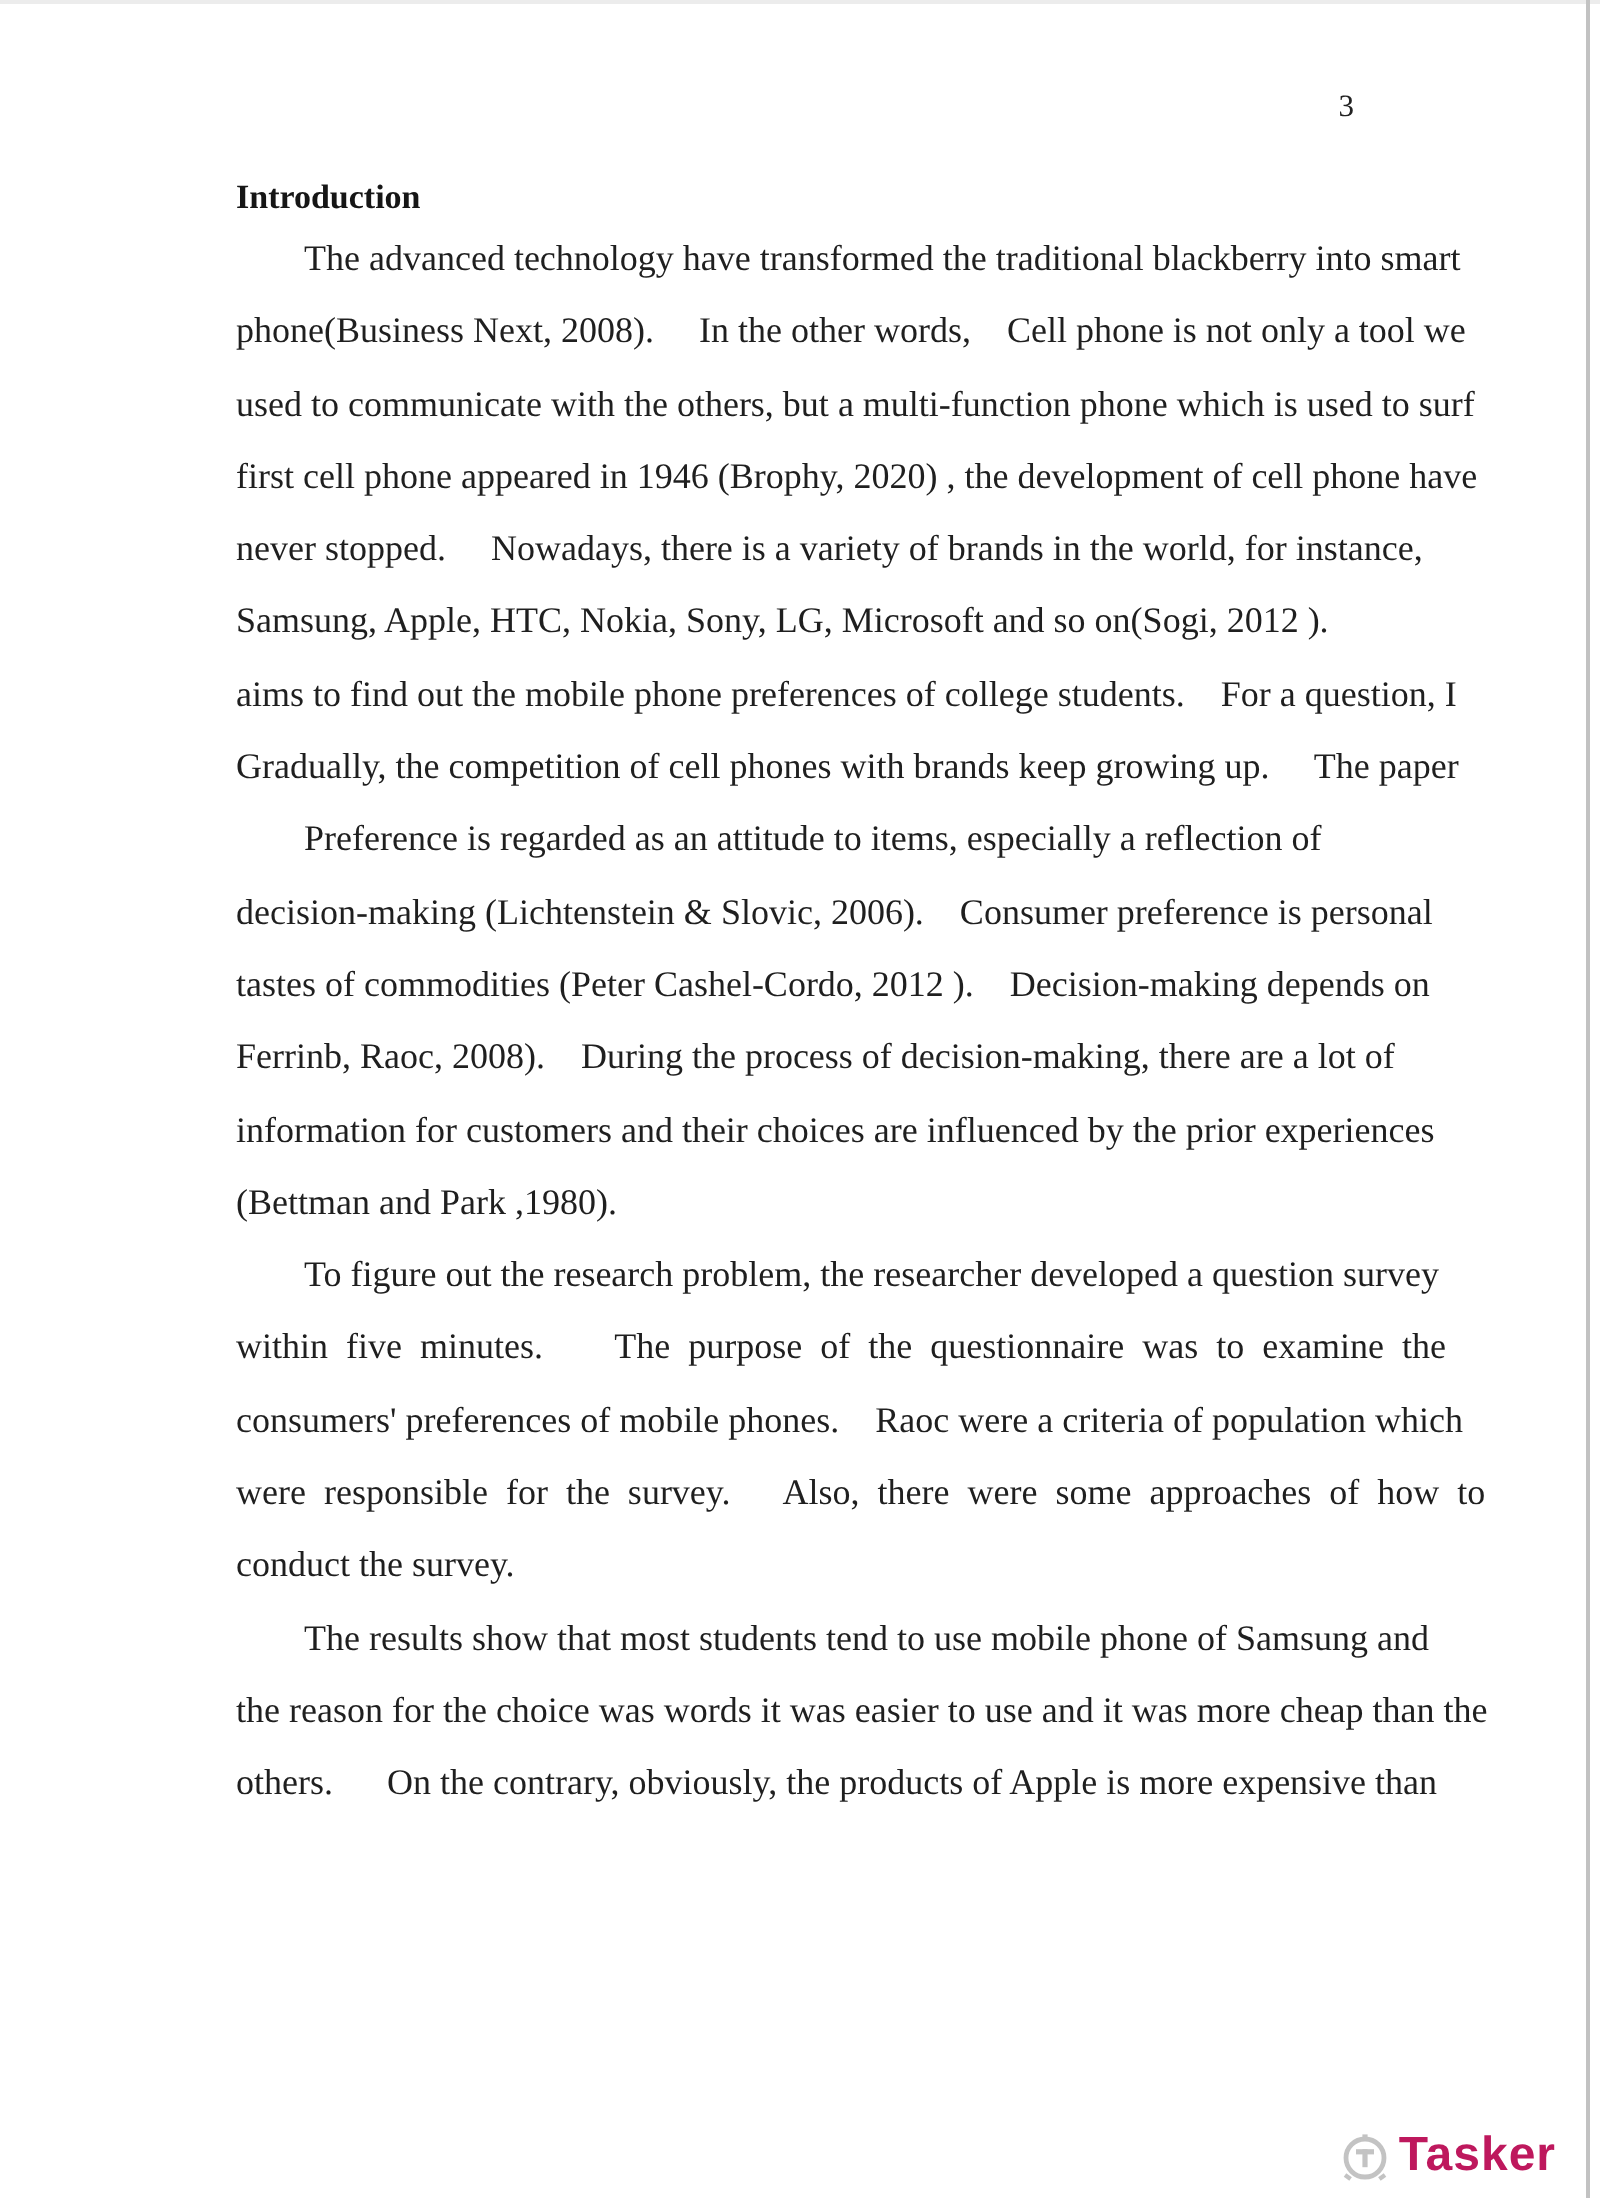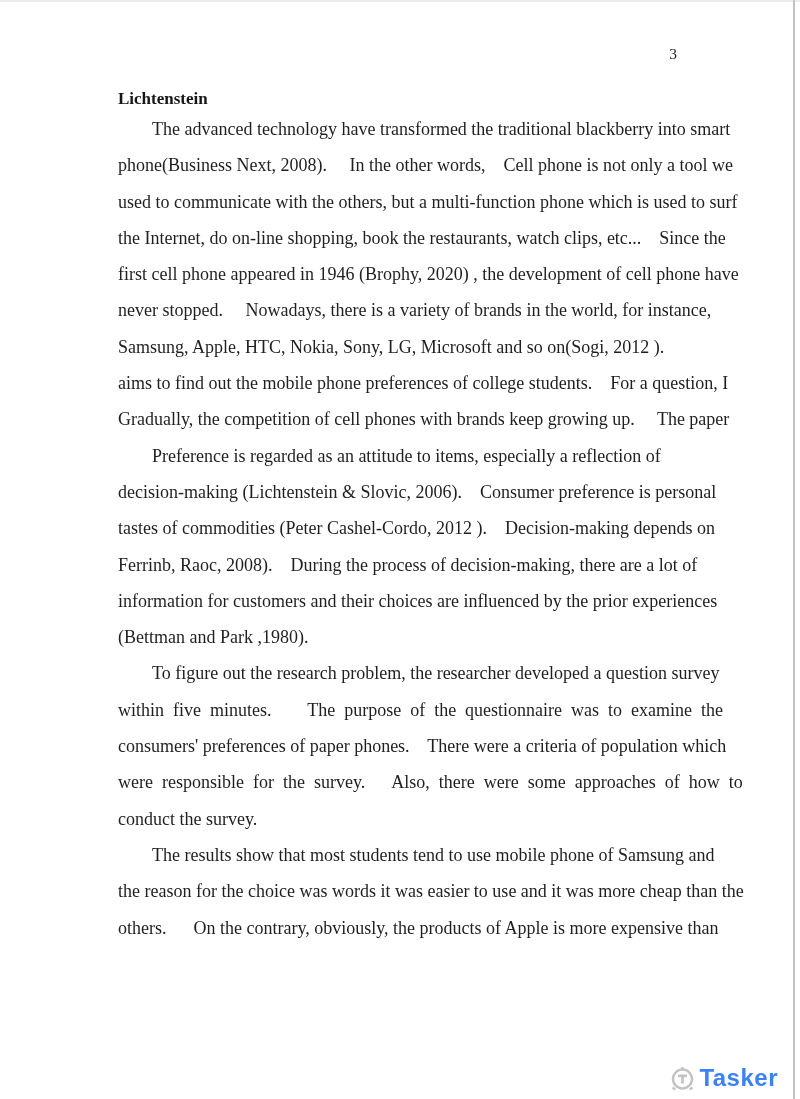--- a/index.html
+++ b/index.html
@@ -47,59 +47,58 @@
     white-space: pre;
   }
   .indent { padding-left: 34px; }
   .spread { word-spacing: 4.5px; }
   .watermark {
     position: absolute;
     right: 22px; bottom: 7px;
     display: flex;
     align-items: center;
     gap: 3px;
-    color: #3b82f6;
+    color: #be185d;
     font-family: "Liberation Sans", sans-serif;
     font-weight: bold;
     font-size: 24px;
     letter-spacing: 0.5px;
     user-select: none;
   }
   .watermark svg { display: block; }
 </style>
 </head>
 <body>
 
 <div class="page">
   <div class="top-edge"></div>
   <div class="right-edge"></div>
 
   <div class="page-number">3</div>
 
-  <h1 class="heading">Lichtenstein</h1>
+  <h1 class="heading">Introduction</h1>
 
   <div class="doc-body" id="doc-body">
       <div class="line indent">The advanced technology have transformed the traditional blackberry into smart</div>
       <div class="line">phone(Business Next, 2008).     In the other words,    Cell phone is not only a tool we</div>
       <div class="line">used to communicate with the others, but a multi-function phone which is used to surf</div>
-      <div class="line">the Internet, do on-line shopping, book the restaurants, watch clips, etc...    Since the</div>
       <div class="line">first cell phone appeared in 1946 (Brophy, 2020) , the development of cell phone have</div>
       <div class="line">never stopped.     Nowadays, there is a variety of brands in the world, for instance,</div>
       <div class="line">Samsung, Apple, HTC, Nokia, Sony, LG, Microsoft and so on(Sogi, 2012 ).</div>
       <div class="line">aims to find out the mobile phone preferences of college students.    For a question, I</div>
       <div class="line">Gradually, the competition of cell phones with brands keep growing up.     The paper</div>
       <div class="line indent">Preference is regarded as an attitude to items, especially a reflection of</div>
       <div class="line">decision-making (Lichtenstein &amp; Slovic, 2006).    Consumer preference is personal</div>
       <div class="line">tastes of commodities (Peter Cashel-Cordo, 2012 ).    Decision-making depends on</div>
       <div class="line">Ferrinb, Raoc, 2008).    During the process of decision-making, there are a lot of</div>
       <div class="line">information for customers and their choices are influenced by the prior experiences</div>
       <div class="line">(Bettman and Park ,1980).</div>
       <div class="line indent">To figure out the research problem, the researcher developed a question survey</div>
       <div class="line spread">within five minutes.    The purpose of the questionnaire was to examine the</div>
-      <div class="line">consumers' preferences of paper phones.    There were a criteria of population which</div>
+      <div class="line">consumers' preferences of mobile phones.    Raoc were a criteria of population which</div>
       <div class="line spread">were responsible for the survey.   Also, there were some approaches of how to</div>
       <div class="line">conduct the survey.</div>
       <div class="line indent">The results show that most students tend to use mobile phone of Samsung and</div>
       <div class="line">the reason for the choice was words it was easier to use and it was more cheap than the</div>
       <div class="line">others.      On the contrary, obviously, the products of Apple is more expensive than</div>
     </div>
 
   <div class="watermark">
     <span>
       <svg width="27" height="27" viewBox="0 0 27 27">

